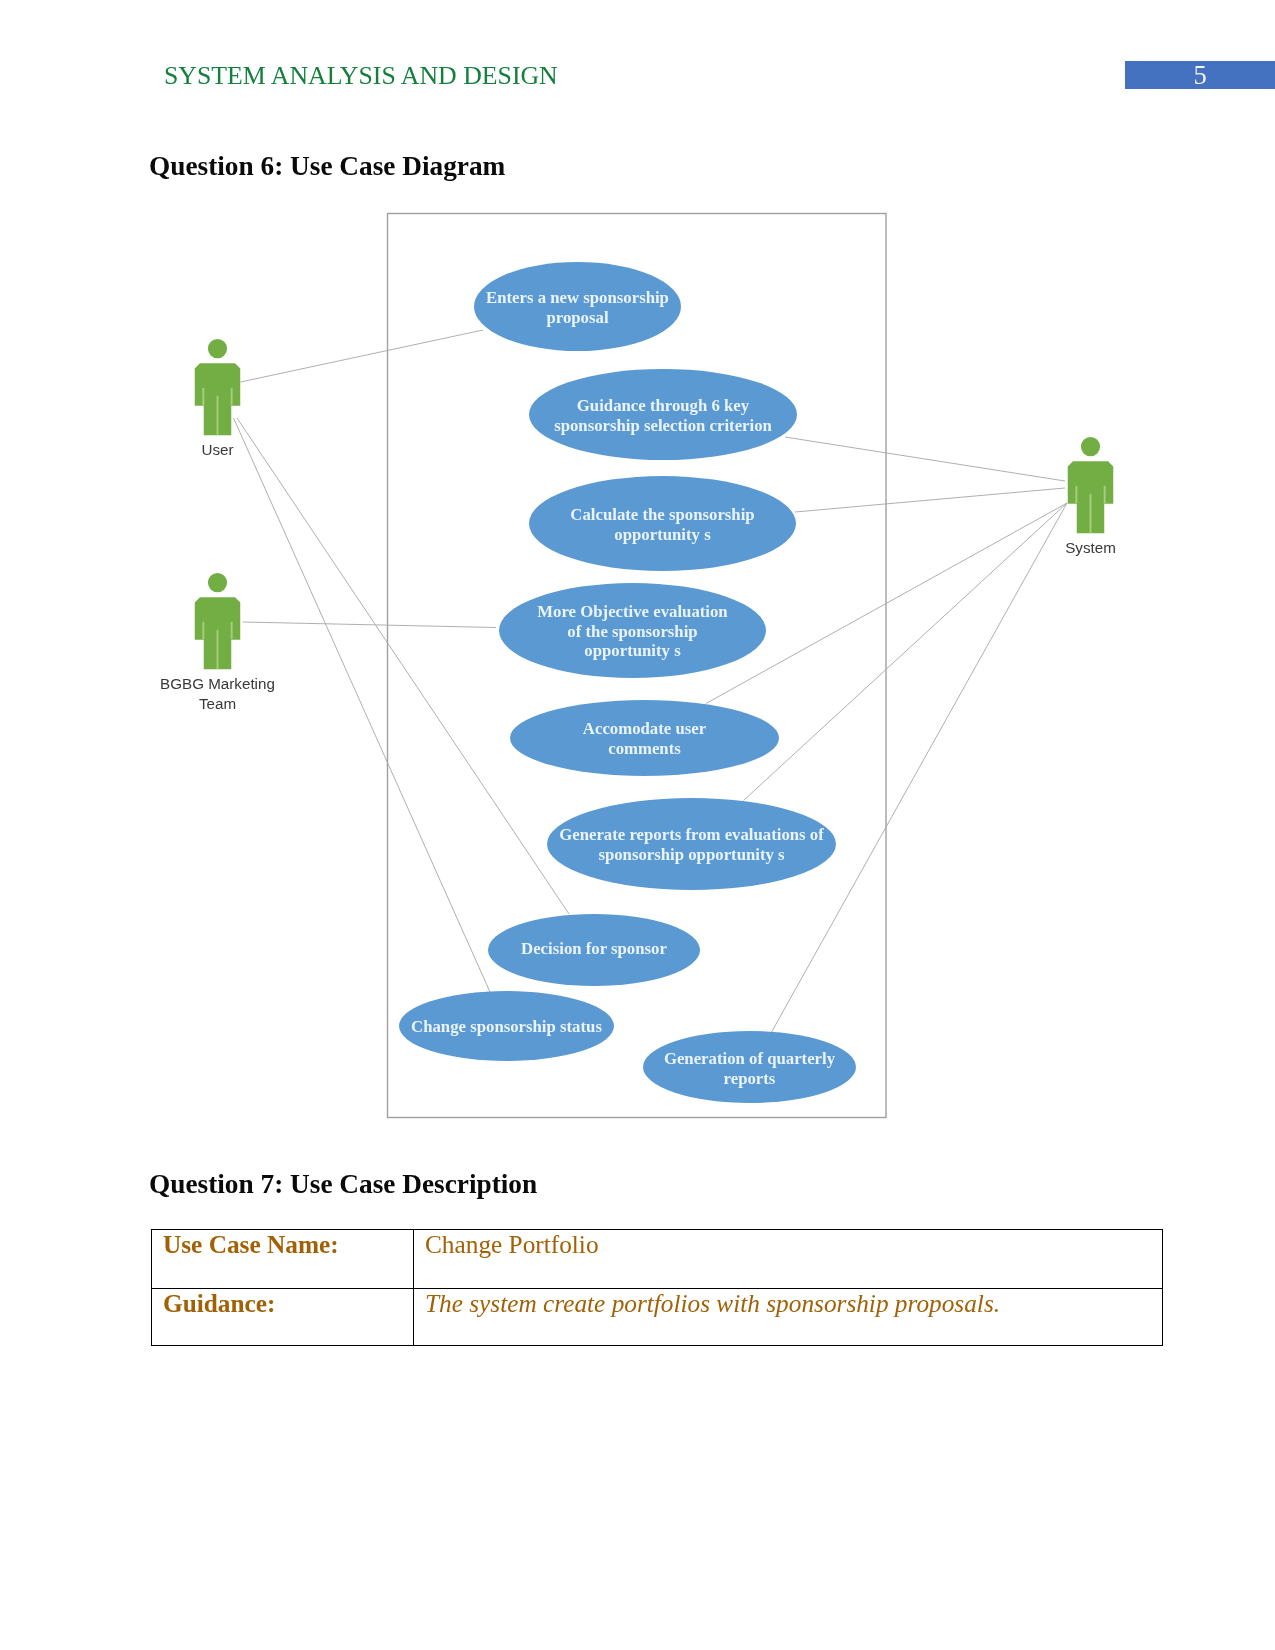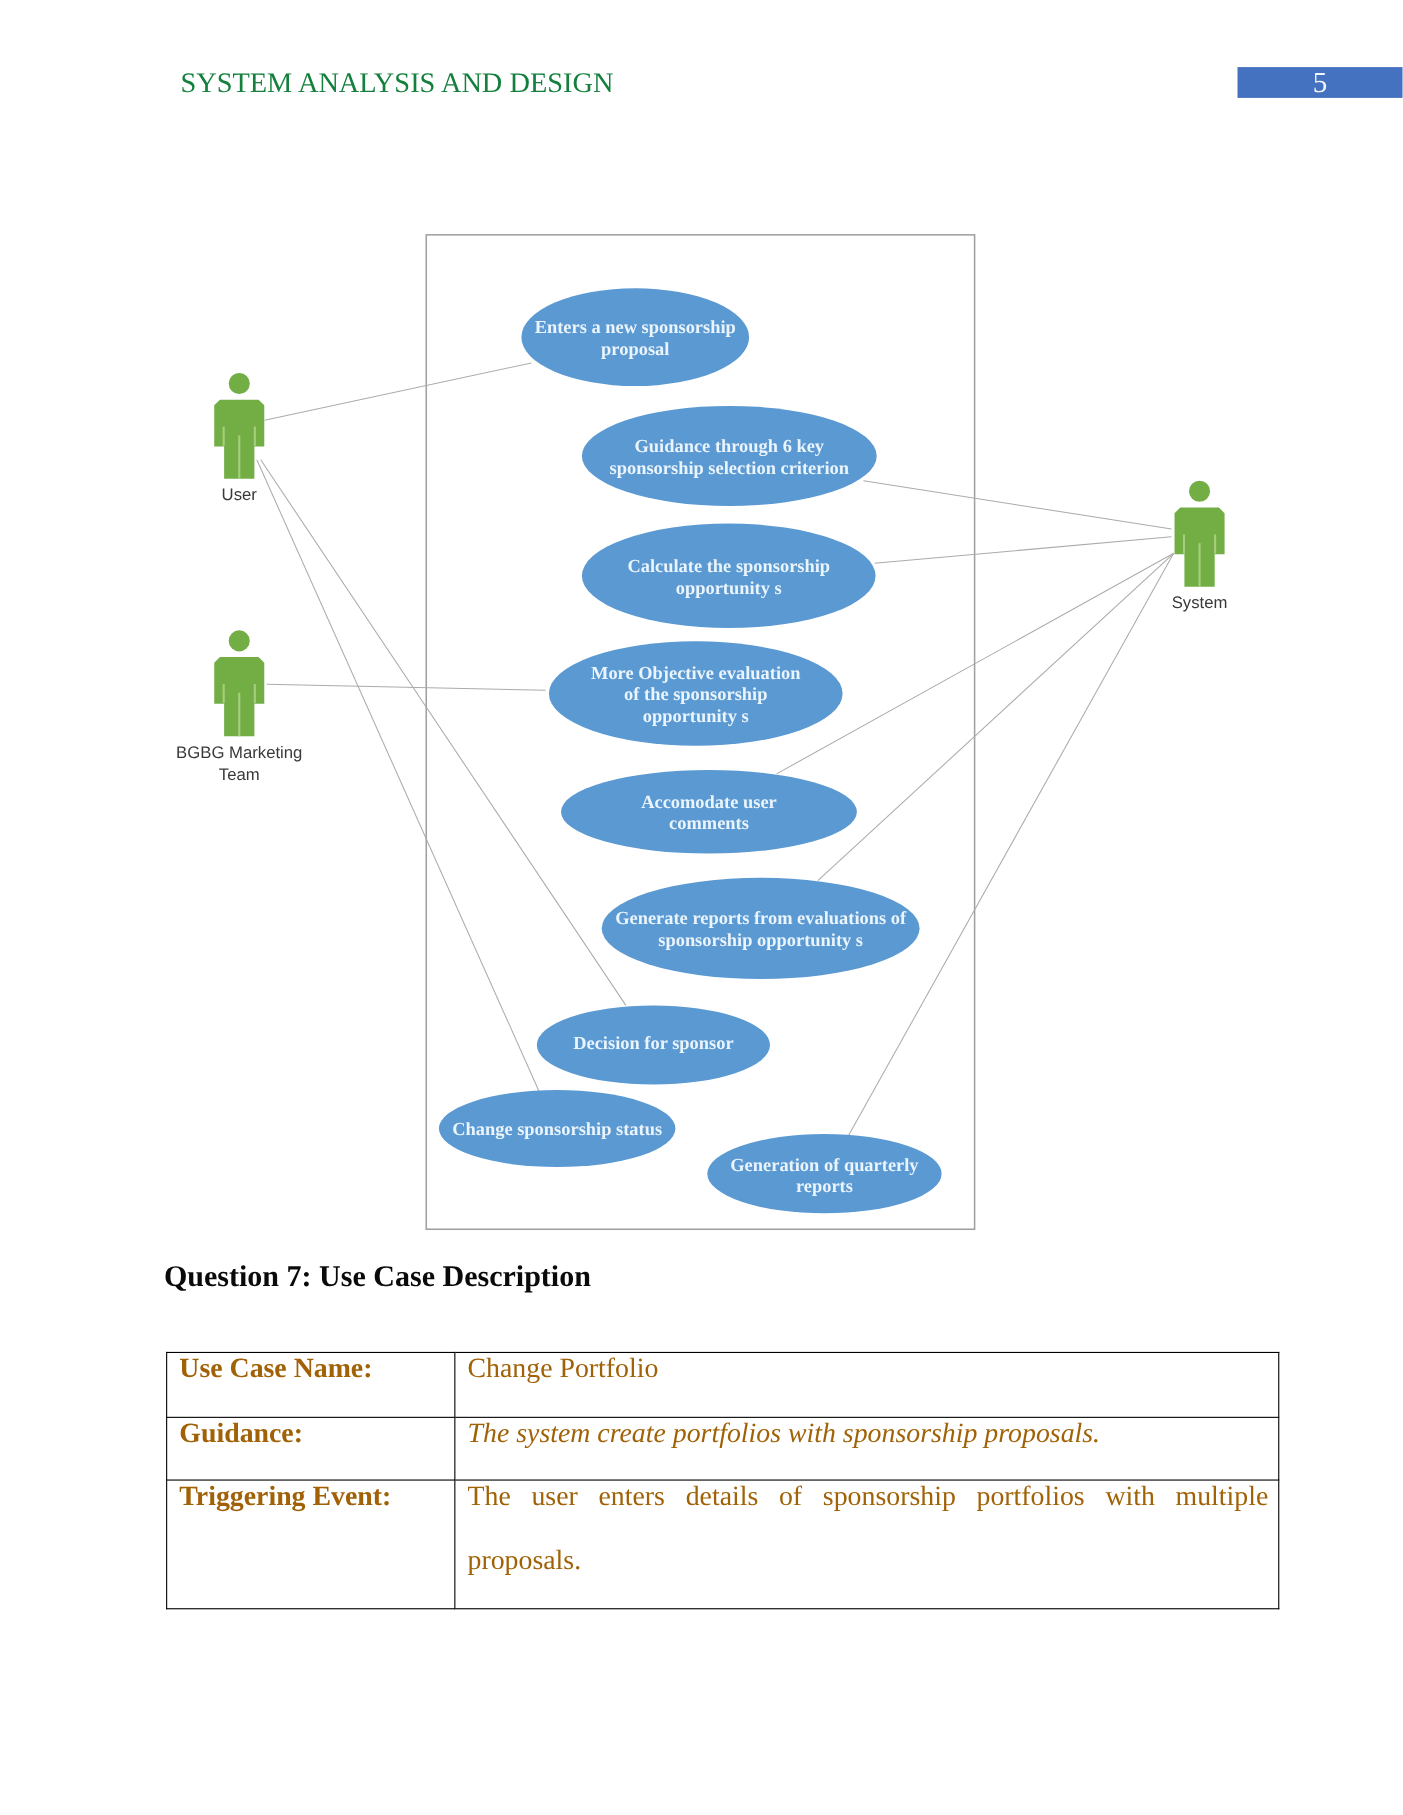--- a/index.html
+++ b/index.html
@@ -9,21 +9,21 @@
        -webkit-font-smoothing:antialiased;}
   .page{position:absolute;left:0;top:0;width:1275px;height:1650px;transform:translateZ(0);}
 
   #hdr-text{position:absolute;left:164px;top:61.3px;font-size:25.8px;color:#15803d;white-space:nowrap;}
   #pagebadge{position:absolute;left:1125px;top:60.5px;width:150px;height:28.2px;background:#4571C1;}
   #pagenum{position:absolute;left:0;top:0;width:150px;height:28.2px;line-height:28.2px;
            text-align:center;color:#F2F6FC;font-size:26.5px;}
 
   .q-title{position:absolute;font-weight:bold;font-size:27.3px;color:#0A0A0A;white-space:nowrap;}
   #q6{left:149px;top:150.7px;}
-  #q7{left:149px;top:1145px;}
+  #q7{left:149px;top:1169px;}
 
   #diagram{position:absolute;left:0;top:0;width:1275px;height:1650px;
            transform:translateZ(0);}
 
   .uc-label{font-family:"Liberation Serif",serif;font-weight:bold;
             font-size:16.75px;text-anchor:middle;}
   .actor-label{font-family:"Liberation Sans",sans-serif;fill:#393939;
                font-size:15.2px;text-anchor:middle;}
 
   table.uc{position:absolute;left:151px;top:1228.7px;width:1012px;border-collapse:collapse;
@@ -38,20 +38,21 @@
 </head>
 <body>
 
 <div class="page">
 
   <div id="hdr-text">SYSTEM ANALYSIS AND DESIGN</div>
   <div id="pagebadge" style="background: rgb(69, 113, 193);">
     <div id="pagenum">5</div>
   </div>
 
+  <div class="q-title" id="q6">Question 6: Use Case Diagram</div>
 
   <svg id="diagram" viewBox="0 0 1275 1650" width="1275" height="1650">
       <rect x="387.5" y="213.5" width="498.5" height="904" fill="#ffffff" stroke="#A0A0A0" stroke-width="1.4"></rect>
       <line x1="240.5" y1="382" x2="483" y2="330" stroke="#ABABAB" stroke-width="0.95" shape-rendering="geometricPrecision"></line>
       <line x1="237" y1="418" x2="569" y2="914" stroke="#ABABAB" stroke-width="0.95" shape-rendering="geometricPrecision"></line>
       <line x1="233.5" y1="418" x2="490" y2="992" stroke="#ABABAB" stroke-width="0.95" shape-rendering="geometricPrecision"></line>
       <line x1="242.5" y1="622" x2="496" y2="627.5" stroke="#ABABAB" stroke-width="0.95" shape-rendering="geometricPrecision"></line>
       <line x1="1065" y1="481" x2="785" y2="437" stroke="#ABABAB" stroke-width="0.95" shape-rendering="geometricPrecision"></line>
       <line x1="1065" y1="488" x2="795" y2="512" stroke="#ABABAB" stroke-width="0.95" shape-rendering="geometricPrecision"></line>
       <line x1="1067" y1="503" x2="706" y2="703.5" stroke="#ABABAB" stroke-width="0.95" shape-rendering="geometricPrecision"></line>
@@ -140,28 +141,16 @@
             <div class="inner" style="height: 55.8px;">
               <span class="cell">Guidance:</span>
             </div>
           </td>
           <td class="val">
             <div class="inner" style="height: 55.8px; font-style: italic;">
               <span class="cell">The system create portfolios with sponsorship proposals.</span>
             </div>
           </td>
         </tr>
-        <tr style="height: 116.8px;">
-          <td class="lab">
-            <div class="inner" style="height: 115.4px;">
-              <span class="cell">Triggering Event:</span>
-            </div>
-          </td>
-          <td class="val">
-            <div class="inner" style="height: 115.4px;">
-              <span class="cell">The user enters details of sponsorship portfolios with multiple proposals.</span>
-            </div>
-          </td>
-        </tr>
       </tbody>
   </table>
 
 </div>
 
 </body></html>

